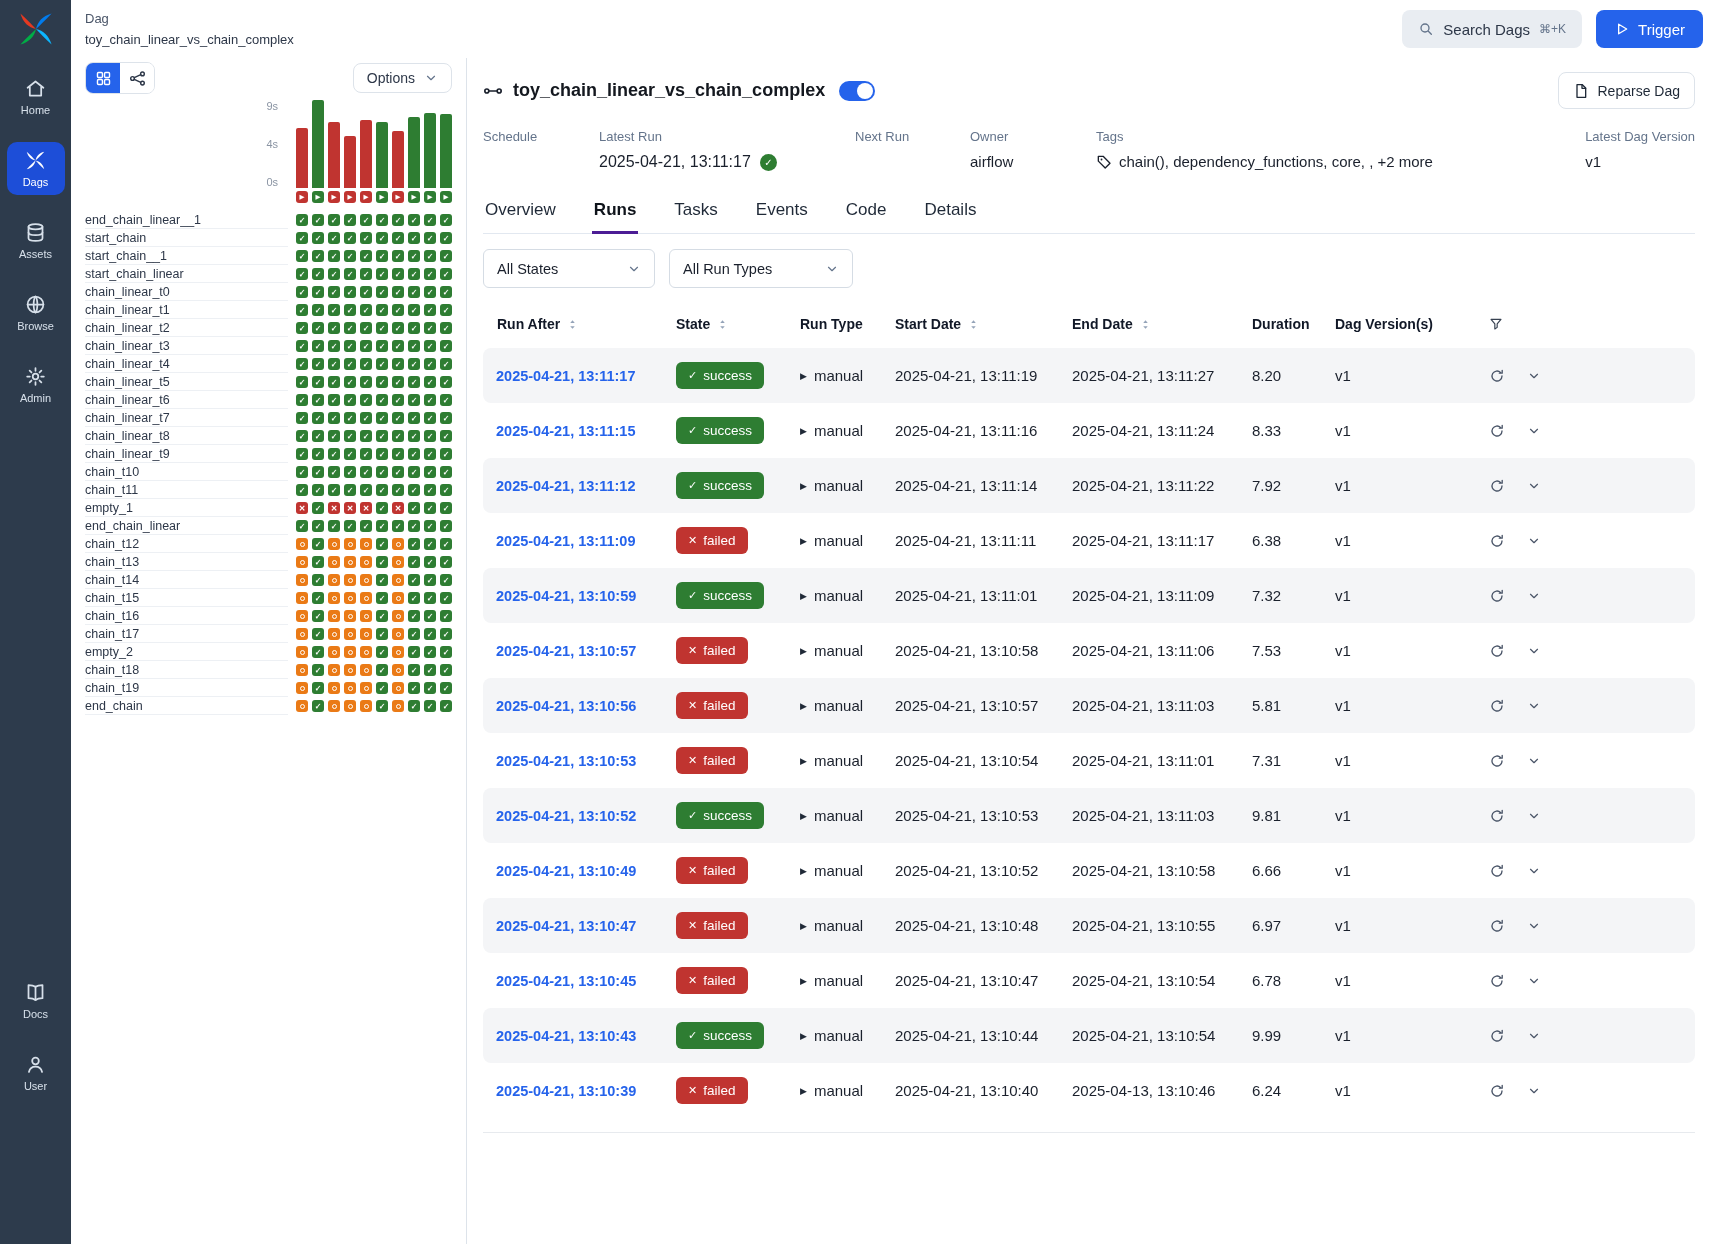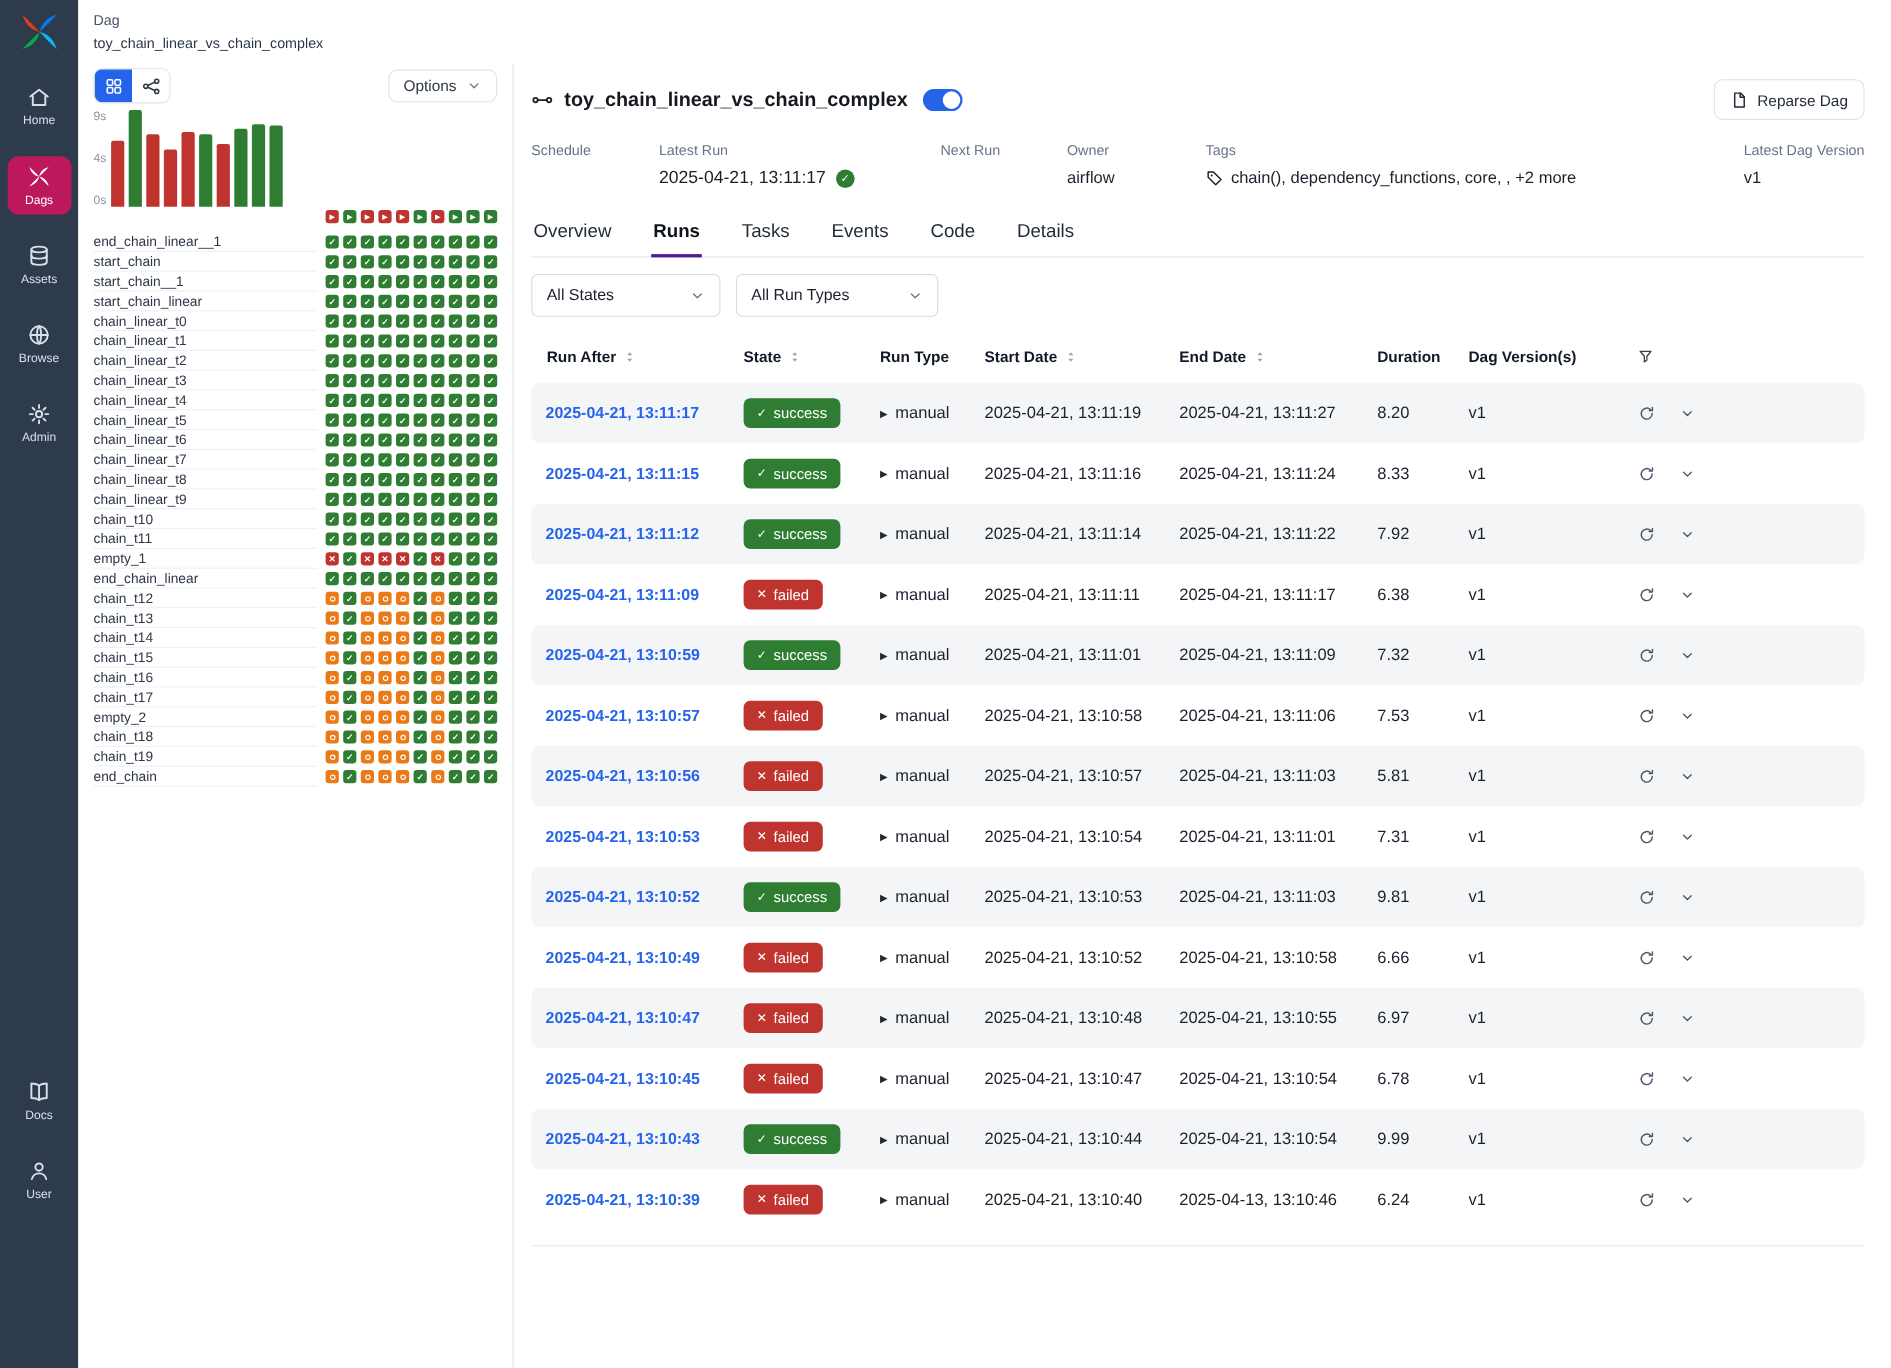--- a/index.html
+++ b/index.html
@@ -6,21 +6,21 @@
   html,body{width:1719px;height:1244px;overflow:hidden}
   body{font-family:"Liberation Sans",sans-serif;background:#fff;color:#1a202c;font-size:14px}
   .app{display:flex;height:100%}
 
   
   .sidebar{width:71px;background:#2d3b4c;display:flex;flex-direction:column;align-items:center;flex-shrink:0}
   .logo{width:34px;height:34px;margin:12px 0 24px;cursor:pointer}
   .logo svg{width:34px;height:34px}
   .nav{display:flex;flex-direction:column;align-items:center}
   .nav-item{width:58px;padding:8px 0 7px;border-radius:10px;display:flex;flex-direction:column;align-items:center;gap:5px;color:#d7e0ea;margin-bottom:19px;cursor:pointer}
-  .nav-item.active{background:#be185d;color:#fff}
+  .nav-item.active{background:#1d4ed8;color:#fff}
   .nav-icon{width:21px;height:21px;display:block}
   .nav-icon svg{width:21px;height:21px}
   .nav-label{font-size:11px}
   .sidebar-bottom{margin-top:auto;padding-bottom:126px;display:flex;flex-direction:column;align-items:center}
 
   
   .main{flex:1;display:flex;flex-direction:column;min-width:0}
   .topbar{height:58px;display:flex;align-items:center;padding:0 16px 0 14px;flex-shrink:0}
   .crumb-kind{font-size:13px;color:#4a5568;margin-bottom:6px}
   .crumb-name{font-size:13px;color:#2d3748;cursor:pointer}
@@ -39,21 +39,21 @@
 
   
   .panel-controls{display:flex;align-items:center;justify-content:space-between;margin-bottom:6px}
   .seg{display:flex;border:1px solid #dde3ea;border-radius:8px;overflow:hidden}
   .seg-btn{width:34px;height:30px;background:#fff;border:none;display:flex;align-items:center;justify-content:center;color:#2d3748;cursor:pointer}
   .seg-btn.active{background:#2563eb;color:#fff}
   .seg-ic{width:17px;height:17px}.seg-ic svg{width:17px;height:17px}
   .options-btn{display:flex;align-items:center;gap:9px;border:1px solid #dde3ea;background:#fff;border-radius:8px;height:30px;padding:0 13px;font-size:14px;color:#2d3748;cursor:pointer;font-family:inherit}
   .mut{color:#64748b}
 
-  .chart-wrap{display:flex;justify-content:flex-start;gap:4px}
+  .chart-wrap{display:flex;justify-content:flex-end;gap:18px}
   .axis{display:flex;flex-direction:column;justify-content:space-between;height:88px;font-size:11px;color:#8a94a3;text-align:right}
   .bars{display:flex;align-items:flex-end;gap:4px;height:88px}
   .bar{width:12px;border-radius:2px 2px 0 0;cursor:pointer}
   .bar.success{background:#2e7d32}
   .bar.failed{background:#c03430}
   .run-icons{display:flex;gap:4px;justify-content:flex-end;margin-top:3px}
   .run-chip{width:12px;height:12px;border-radius:3px;color:#fff;font-size:6.5px;display:flex;align-items:center;justify-content:center;cursor:pointer}
   .run-chip.success{background:#2e7d32}
   .run-chip.failed{background:#c03430}
 
@@ -189,20 +189,36 @@
       </div>
   </aside>
 
   <div class="main">
 
     <header class="topbar">
       <div>
         <div class="crumb-kind">Dag</div>
         <div class="crumb-name">toy_chain_linear_vs_chain_complex</div>
       </div>
+      <div class="topbar-right">
+        <button class="search-btn">
+          <span class="icon16 mut"><svg viewBox="0 0 24 24" fill="none" stroke="currentColor" stroke-width="2" stroke-linecap="round" stroke-linejoin="round">
+                <circle cx="10.5" cy="10.5" r="6"></circle>
+                <path d="m15.5 15.5 4.5 4.5"></path>
+              </svg></span>
+          <span>Search Dags</span>
+          <span class="kbd">⌘+K</span>
+        </button>
+        <button class="trigger-btn">
+          <span class="icon16"><svg viewBox="0 0 24 24" fill="none" stroke="currentColor" stroke-width="2" stroke-linecap="round" stroke-linejoin="round">
+                <path d="M7 4.8 19 12 7 19.2Z"></path>
+              </svg></span>
+          <span>Trigger</span>
+        </button>
+      </div>
     </header>
 
     <div class="content">
 
       <section class="grid-panel">
         <div class="panel-controls">
           <div class="seg">
             <button class="seg-btn active">
               <span class="seg-ic"><svg viewBox="0 0 24 24" fill="none" stroke="currentColor" stroke-width="2" stroke-linecap="round" stroke-linejoin="round">
                     <rect x="3.5" y="3.5" width="7" height="7" rx="1.5"></rect>

